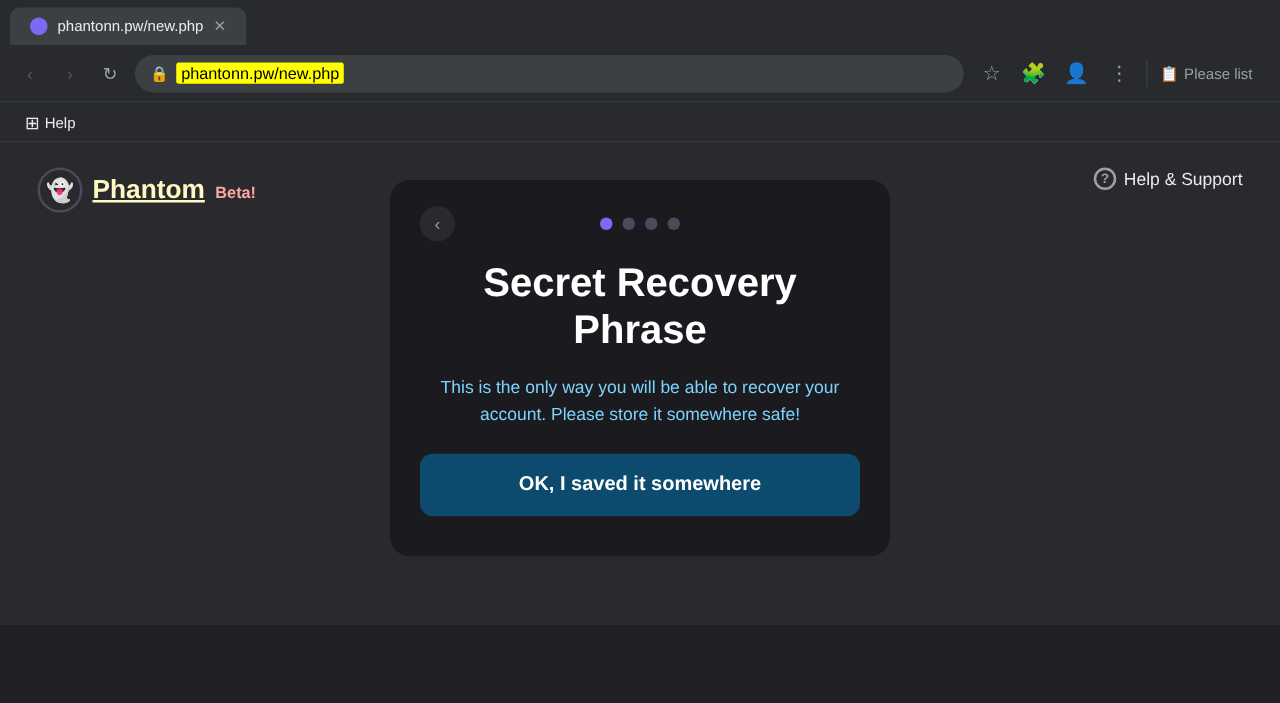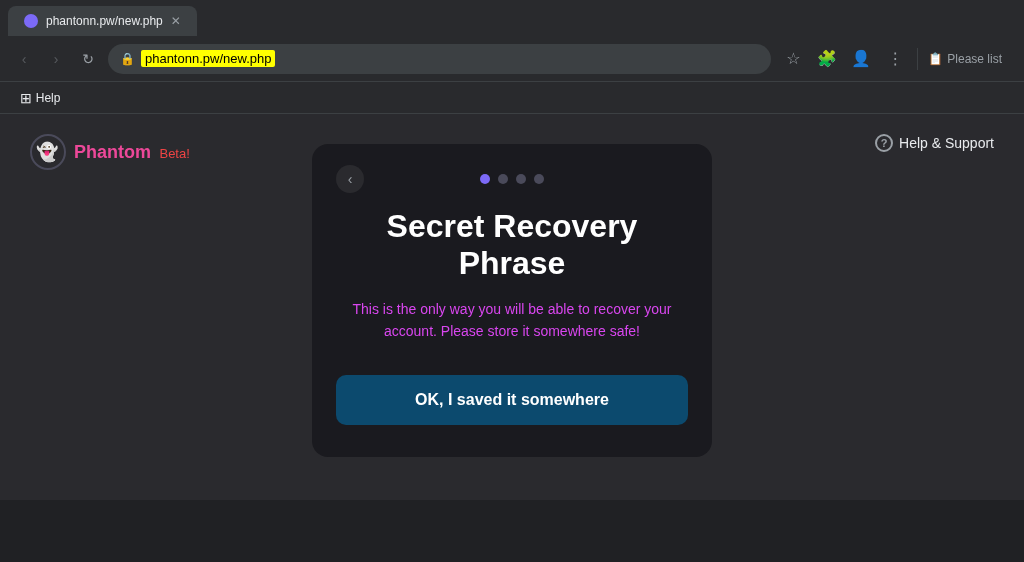--- a/index.html
+++ b/index.html
@@ -50,21 +50,21 @@
     .pagination { display: flex; align-items: center; gap: 8px; margin-bottom: 24px; width: 100%; position: relative; }
     .back-btn { width: 28px; height: 28px; border-radius: 50%; background: #2a2a2e; border: none; color: #9aa0a6; cursor: pointer; display: flex; align-items: center; justify-content: center; font-size: 14px; position: absolute; left: 0; }
     .dots { display: flex; gap: 8px; margin: 0 auto; }
     .dot { width: 10px; height: 10px; border-radius: 50%; background: #4a4a5a; }
     .dot.active { background: #7c6af7; }
 
     
     .card-title { font-size: 32px; font-weight: 800; color: #fff; text-align: center; margin-bottom: 16px; }
 
     
-    .warning-text { font-size: 14px; color: #d946ef; text-align: center; line-height: 1.6; margin-bottom: 32px; }
+    .warning-text { font-size: 14px; color: #7dd3fc; text-align: center; line-height: 1.6; margin-bottom: 20px; }
 
     
     .seed-box { border: 1.5px solid #4a4a5a; border-radius: 10px; padding: 20px 24px; width: 100%; margin-bottom: 28px; }
     .seed-text { font-size: 15px; color: #e8eaed; line-height: 1.9; text-align: left; font-family: monospace; letter-spacing: 0.5px; word-spacing: 12px; }
 
     
     .ok-btn { width: 100%; background: #0c4a6e; color: #fff; border: none; border-radius: 10px; padding: 16px; font-size: 16px; font-weight: 700; cursor: pointer; }
   </style>
 </head>
 <body>
@@ -110,22 +110,22 @@
     </div>
   </div>
 
   <div class="page-content">
 
     <div class="phantom-logo">
       <div class="phantom-icon">
         <span>👻</span>
       </div>
       <div>
-        <span style="font-size:18px;font-weight:700;color:#ec4899;">Phantom</span>
-        <span style="font-size:13px;color:#ef4444;font-weight:400;margin-left:4px;">Beta!</span>
+        <span style="font-size:21px;font-weight:700;color:#fef9c3;text-decoration:underline;">Phantom</span>
+        <span style="font-size:13px;color:#fca5a5;font-weight:700;margin-left:4px;">Beta!</span>
       </div>
     </div>
 
     <div class="help-support">
       <div class="help-icon">
         <span>?</span>
       </div>
       <span>Help &amp; Support</span>
     </div>
 

